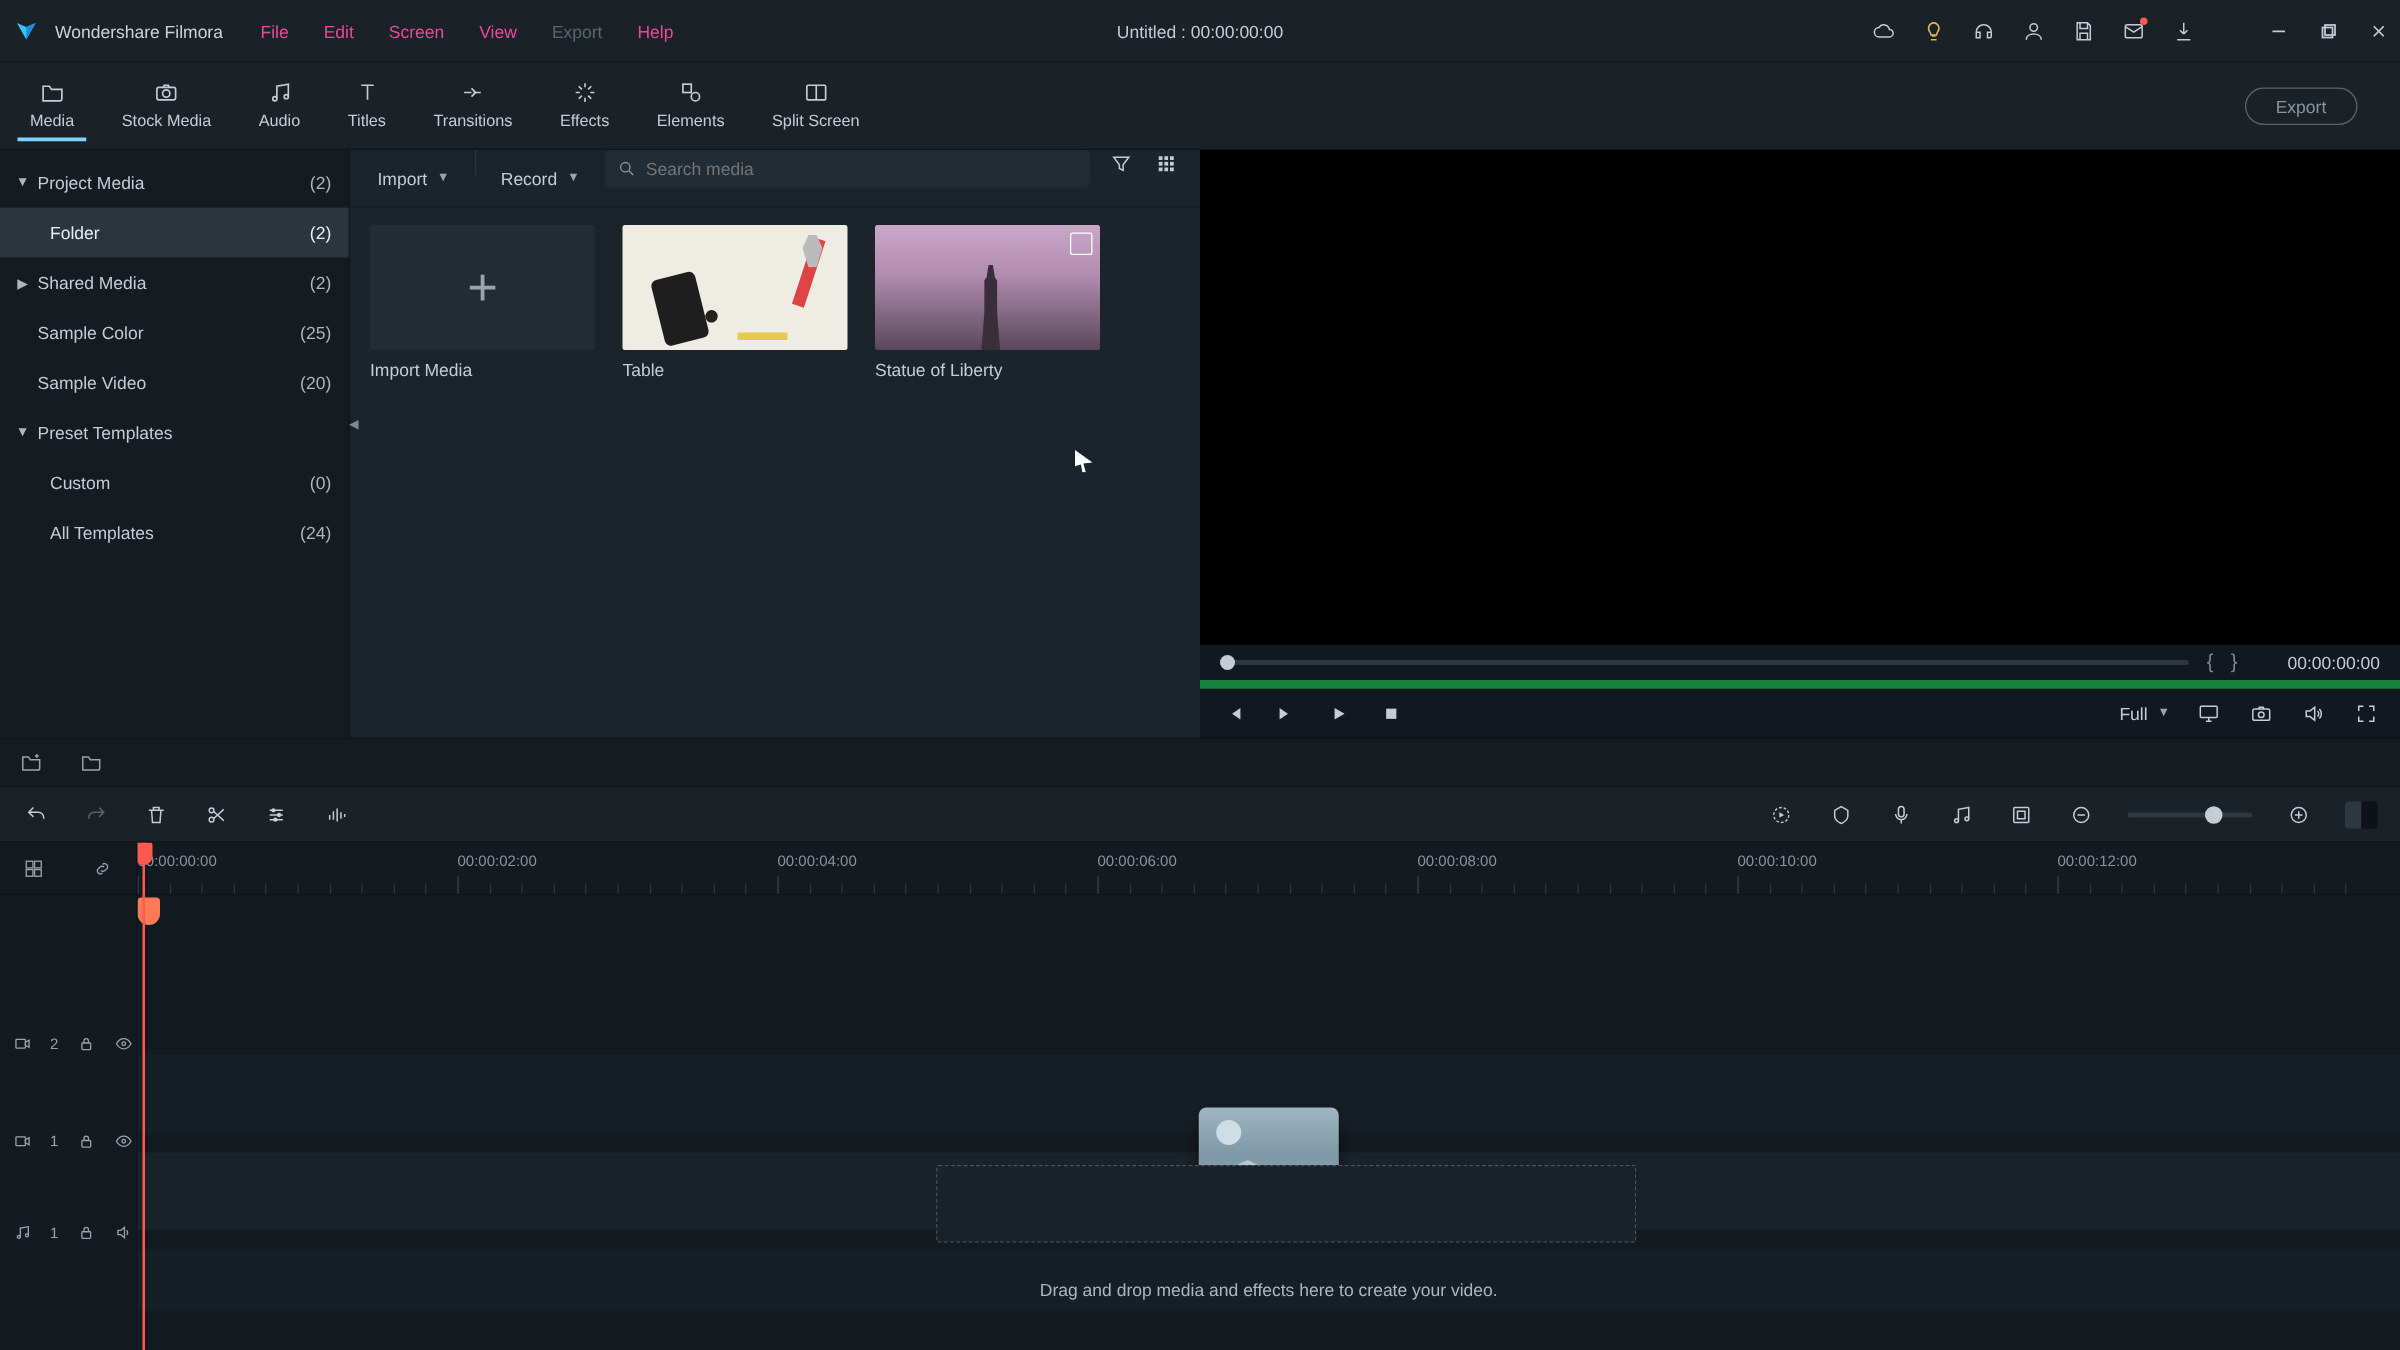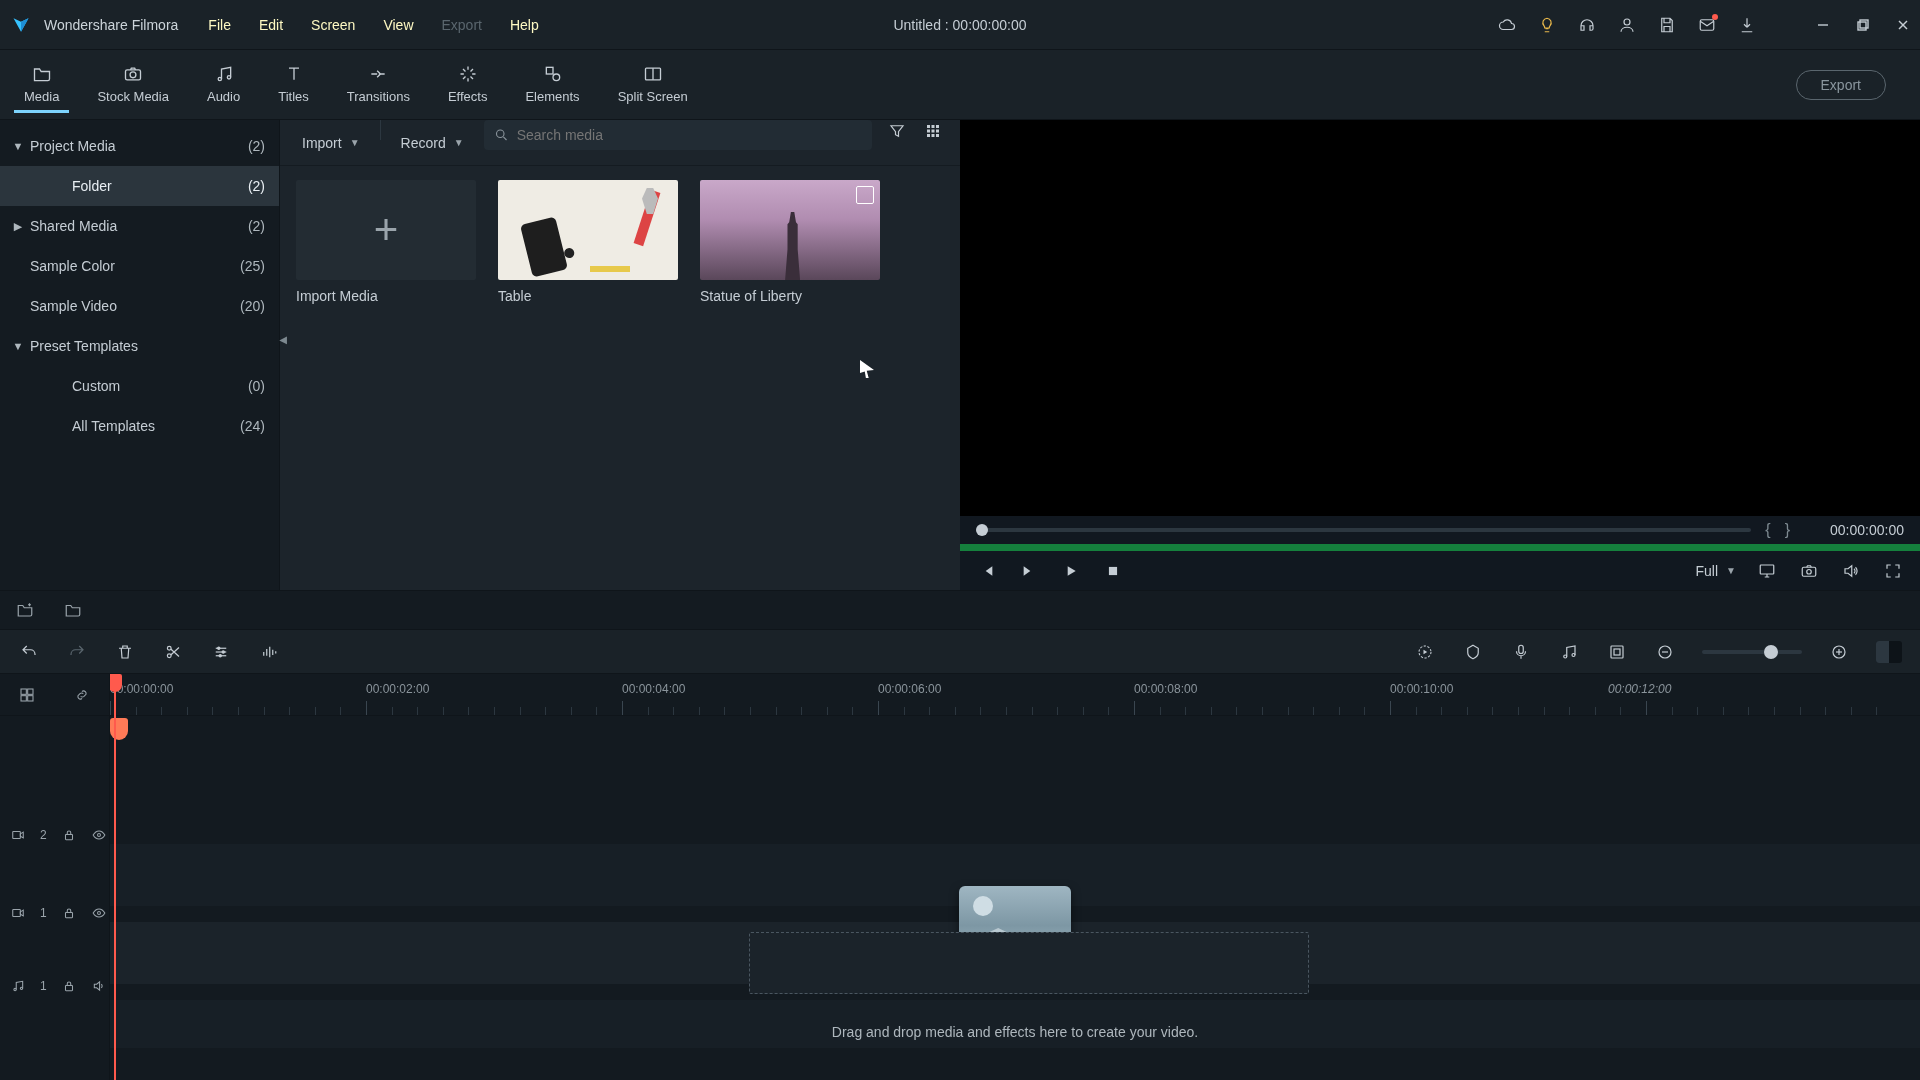--- a/index.html
+++ b/index.html
@@ -4,21 +4,21 @@
 <style>
 * { margin:0; padding:0; box-sizing:border-box; font-family:"Segoe UI",Arial,sans-serif; }
 body { background:#1a2129; color:#c5cdd4; font-size:13px; width:1920px; height:1080px; overflow:hidden; user-select:none; }
 
 
 .titlebar { height:50px; background:#1a2228; display:flex; align-items:center; padding:0 8px; border-bottom:1px solid #0f151a; }
 .logo { width:26px; height:26px; display:flex; align-items:center; justify-content:center; margin-right:10px; }
 .logo svg { width:20px; height:20px; }
 .app-name { font-size:14px; color:#ccd4da; margin-right:30px; }
 .menu { display:flex; gap:28px; }
-.menu span { font-size:14px; color:#fef9c3; cursor:pointer; }
+.menu span { font-size:14px; color:#ec4899; cursor:pointer; }
 .menu span.disabled { color:#5a666e; }
 .titlebar .doc-title { position:absolute; left:50%; transform:translateX(-50%); font-size:14px; color:#c5cdd4; }
 .titlebar .right { margin-left:auto; display:flex; align-items:center; gap:22px; }
 .titlebar .right .ico, .titlebar .right .winbtn { width:18px; height:18px; display:flex; align-items:center; justify-content:center; color:#c5cdd4; cursor:pointer; }
 .titlebar .right .sep { width:14px; }
 
 
 .toolbar { height:70px; background:#1a2228; display:flex; align-items:center; padding:0 14px; gap:18px; border-bottom:1px solid #0f151a; }
 .tab { display:flex; flex-direction:column; align-items:center; gap:4px; padding:6px 10px; cursor:pointer; color:#c5cdd4; border-bottom:3px solid transparent; }
 .tab.active { border-bottom:3px solid #7dd3fc; }
@@ -31,21 +31,21 @@
 .left-panel { width:280px; background:#141b21; border-right:1px solid #0f151a; }
 .center-panel { flex:1; background:#1c242b; display:flex; flex-direction:column; position:relative; }
 .preview-panel { width:960px; background:#000; display:flex; flex-direction:column; }
 
 
 .tree { padding-top:6px; }
 .tree-row { display:flex; align-items:center; height:40px; padding:0 14px 0 10px; cursor:pointer; font-size:14px; }
 .tree-row .caret { width:16px; text-align:center; color:#aeb7bd; font-size:11px; }
 .tree-row .label { flex:1; margin-left:4px; }
 .tree-row .count { color:#aeb7bd; }
-.tree-row.indent1 { padding-left:52px; }
+.tree-row.indent1 { padding-left:20px; }
 .tree-row.selected { background:#2b353d; }
 .tree-row.indent1.selected .label, .tree-row.indent1.selected .count { color:#e8eef3; }
 
 
 .center-top { height:46px; display:flex; gap:14px; padding:0 16px; border-bottom:1px solid #141b21; }
 .ddown { display:flex; align-items:center; gap:8px; font-size:14px; cursor:pointer; padding:4px 6px; }
 .ddown .chev { font-size:10px; color:#9aa4ab; }
 .search { flex:1; display:flex; align-items:center; background:#222c34; border-radius:4px; height:30px; padding:0 10px; gap:8px; }
 .search input { background:transparent; border:none; outline:none; color:#c5cdd4; font-size:14px; width:100%; }
 .ico-btn { width:22px; height:22px; display:flex; align-items:center; justify-content:center; cursor:pointer; color:#c5cdd4; }
@@ -701,21 +701,21 @@
         <div class="major" style="left: 1280px;"></div>
         <div class="minor" style="left: 1305.6px;"></div>
         <div class="minor" style="left: 1331.2px;"></div>
         <div class="minor" style="left: 1356.8px;"></div>
         <div class="minor" style="left: 1382.4px;"></div>
         <div class="minor" style="left: 1408px;"></div>
         <div class="minor" style="left: 1433.6px;"></div>
         <div class="minor" style="left: 1459.2px;"></div>
         <div class="minor" style="left: 1484.8px;"></div>
         <div class="minor" style="left: 1510.4px;"></div>
-        <div class="tick" style="left: 1498px; font-style: italic;">00:00:12:00</div>
+        <div class="tick" style="left: 1536px;">00:00:12:00</div>
         <div class="major" style="left: 1536px;"></div>
         <div class="minor" style="left: 1561.6px;"></div>
         <div class="minor" style="left: 1587.2px;"></div>
         <div class="minor" style="left: 1612.8px;"></div>
         <div class="minor" style="left: 1638.4px;"></div>
         <div class="minor" style="left: 1664px;"></div>
         <div class="minor" style="left: 1689.6px;"></div>
         <div class="minor" style="left: 1715.2px;"></div>
         <div class="minor" style="left: 1740.8px;"></div>
         <div class="minor" style="left: 1766.4px;"></div>

